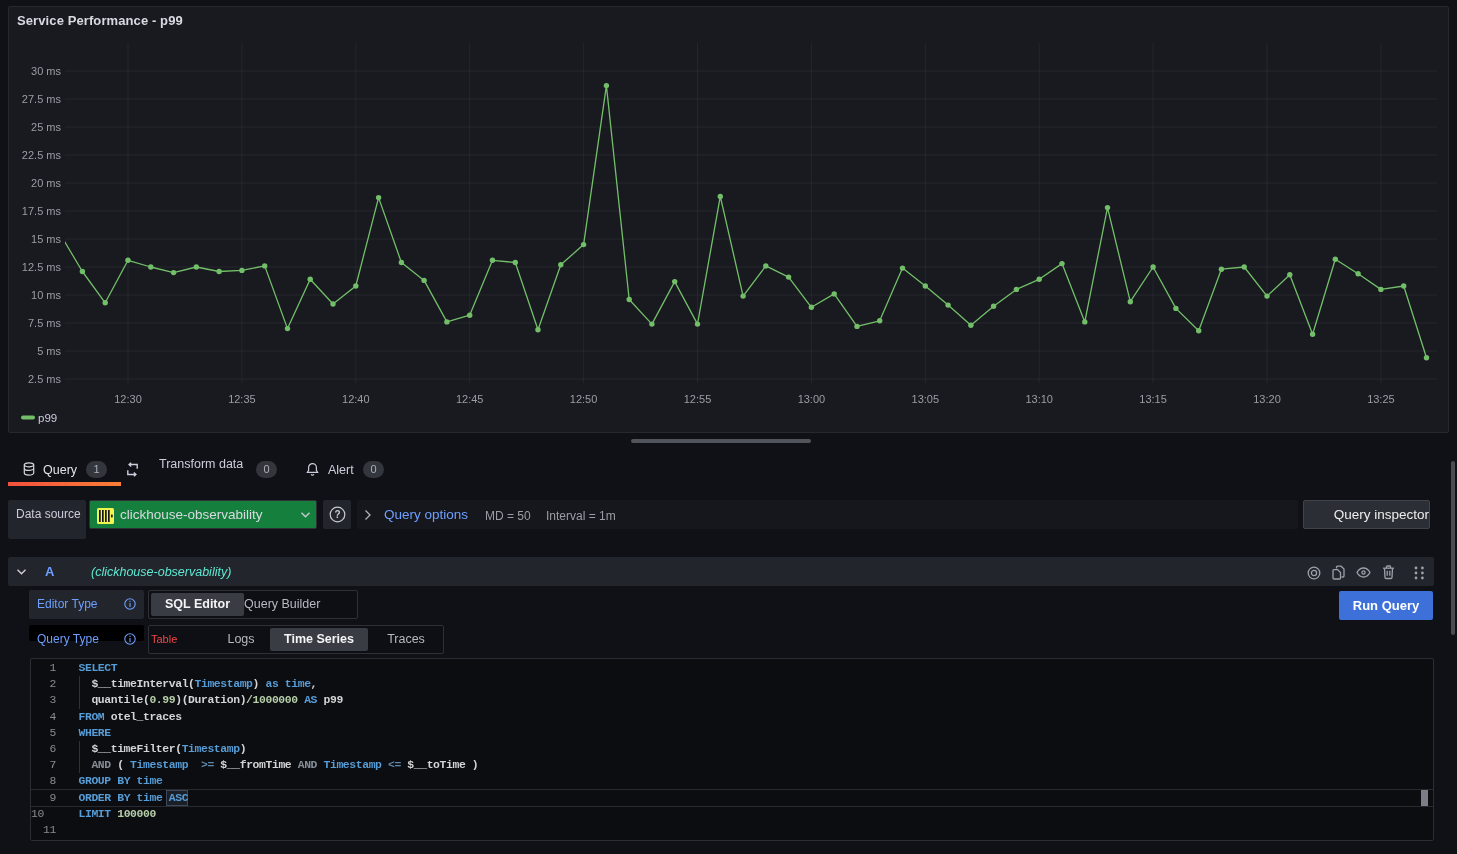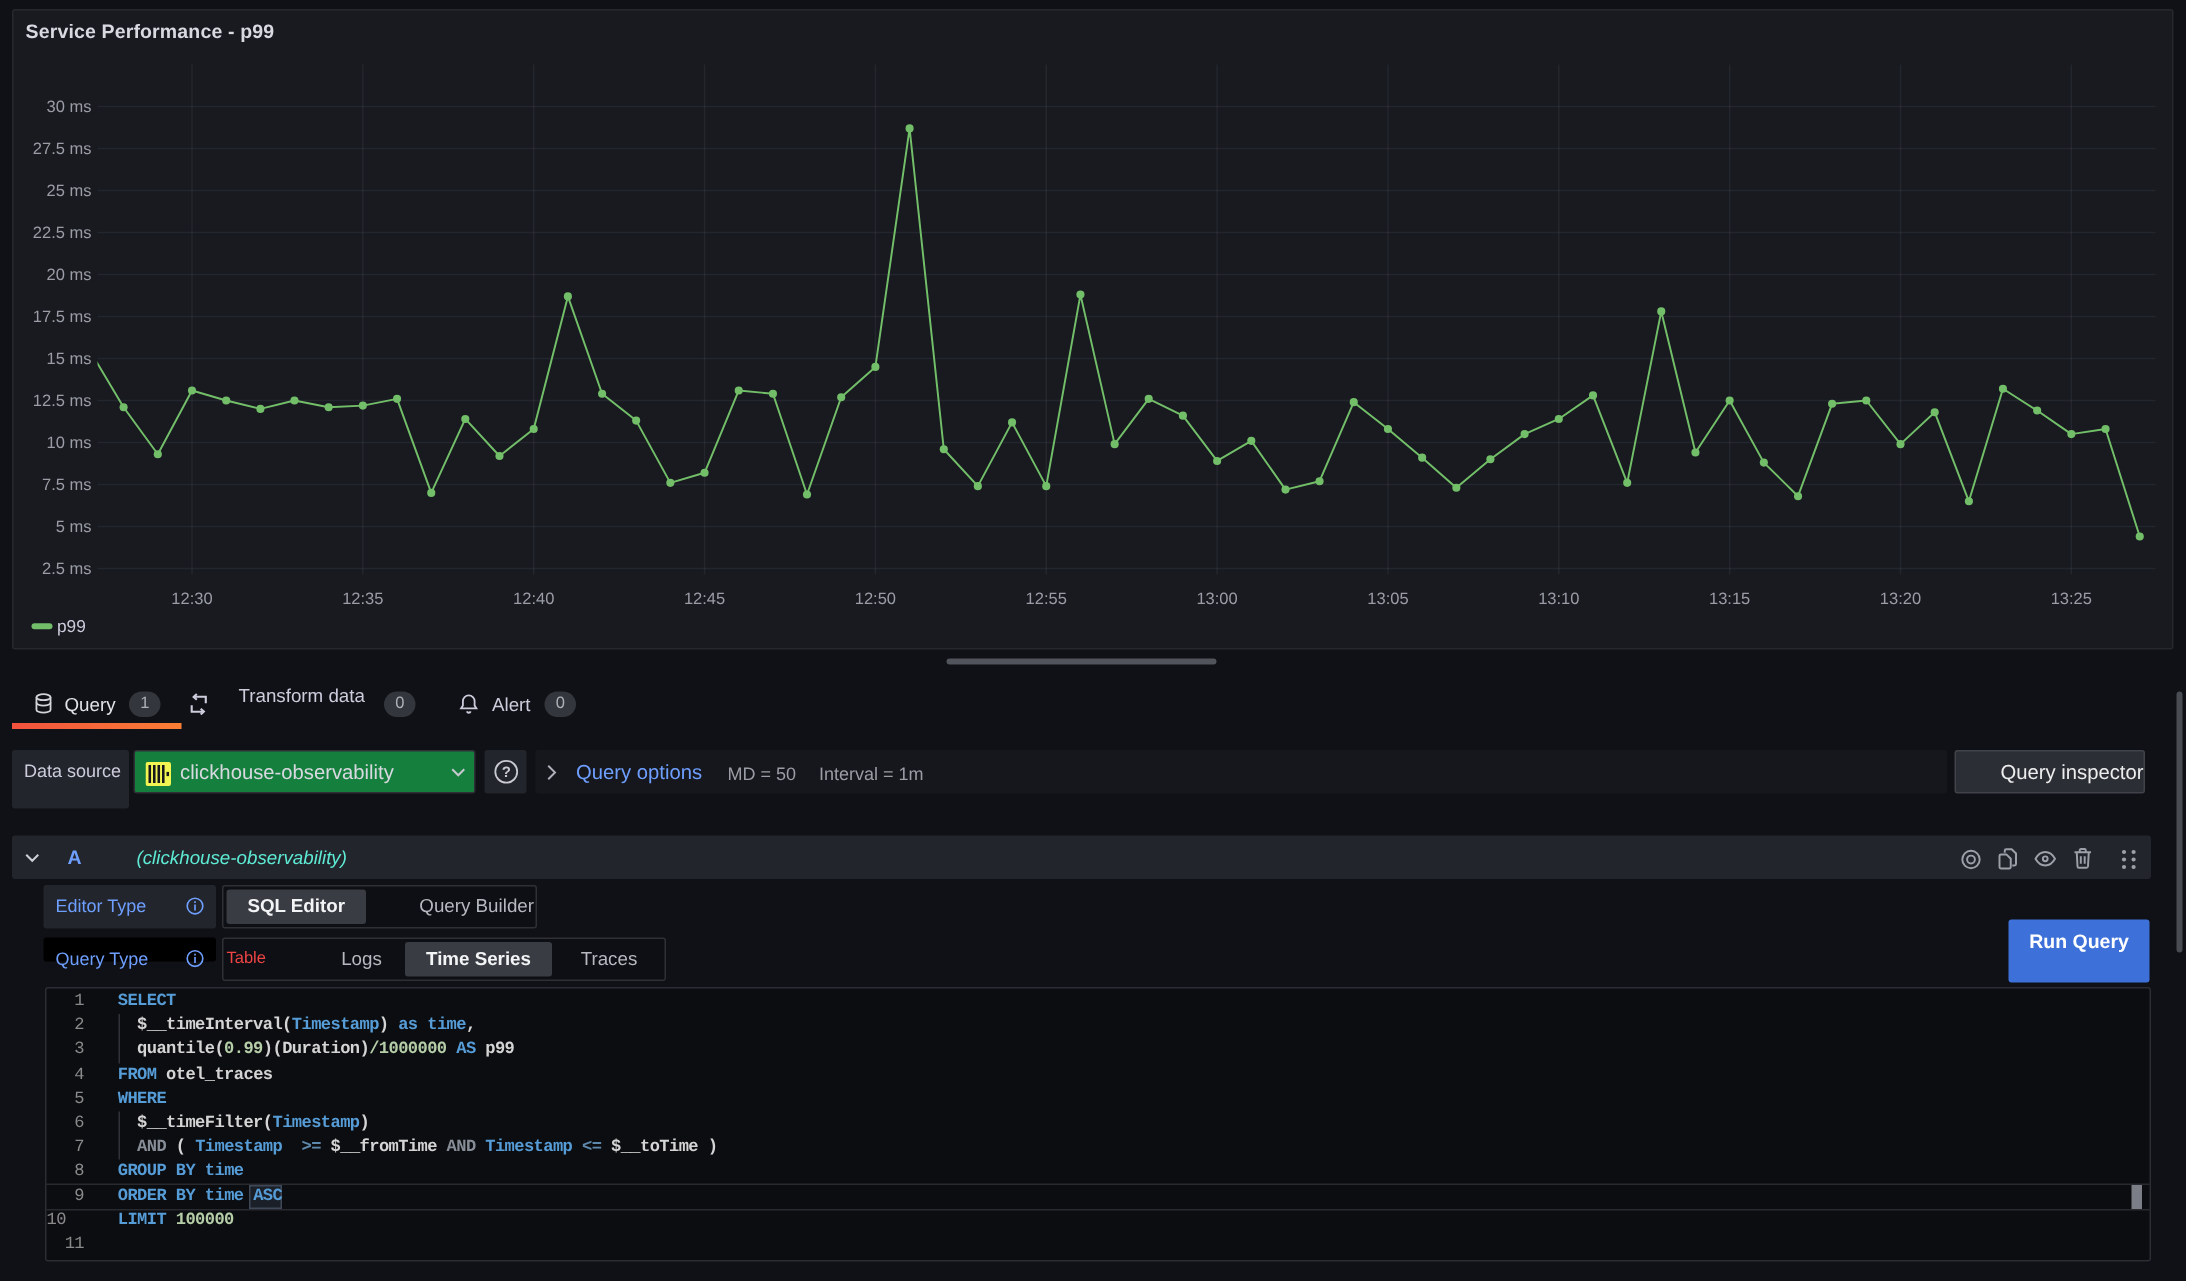--- a/index.html
+++ b/index.html
@@ -220,22 +220,22 @@
   </svg>
 
 <div class="abs" style="left:29px;top:590px;width:115px;height:29px;background:#22252b;border-radius:2px;color:#6E9FFF;font-size:12px;font-weight:500;line-height:29px;padding-left:8px">Editor Type</div>
 <svg style="position:absolute;left:124px;top:598px" width="12" height="12" viewBox="0 0 12 12" fill="none">
     <circle cx="6" cy="6" r="5.2" stroke="#6E9FFF" stroke-width="1.1"></circle>
     <rect x="5.45" y="5" width="1.1" height="4" fill="#6E9FFF"></rect>
     <rect x="5.45" y="2.8" width="1.1" height="1.2" fill="#6E9FFF"></rect>
   </svg>
 <div class="abs" style="left:148px;top:590px;width:210px;height:29px;background:#0e0f14;border:1px solid #2e3036;border-radius:2px"></div>
 <div class="abs" style="left:151px;top:593px;width:93px;height:23px;background:#393c43;border-radius:2px;color:#f3f4f6;font-size:12.5px;font-weight:700;text-align:center;line-height:23px">SQL Editor</div>
-<div class="abs" style="left:244px;top:593px;width:112px;height:23px;color:#b7b9c1;font-size:12.5px;font-weight:500;text-align:right;line-height:23px">Query Builder</div>
-<div class="abs" style="left:1339px;top:613px;width:94px;height:42px;background:#3D71D9;border-radius:2px;color:#fff;font-size:13px;font-weight:600;text-align:center;line-height:29px">Run Query</div>
+<div class="abs" style="left:244px;top:593px;width:112px;height:23px;color:#b7b9c1;font-size:12.5px;font-weight:500;text-align:left;line-height:23px">Query Builder</div>
+<div class="abs" style="left:1339px;top:591px;width:94px;height:29px;background:#3D71D9;border-radius:2px;color:#fff;font-size:13px;font-weight:600;text-align:center;line-height:29px">Run Query</div>
 
 <div class="abs" style="left:29px;top:625px;width:115px;height:16px;background:#000000;border-radius:2px;color:#6E9FFF;font-size:12px;font-weight:500;line-height:29px;padding-left:8px">Query Type</div>
 <svg style="position:absolute;left:124px;top:633px" width="12" height="12" viewBox="0 0 12 12" fill="none">
     <circle cx="6" cy="6" r="5.2" stroke="#6E9FFF" stroke-width="1.1"></circle>
     <rect x="5.45" y="5" width="1.1" height="4" fill="#6E9FFF"></rect>
     <rect x="5.45" y="2.8" width="1.1" height="1.2" fill="#6E9FFF"></rect>
   </svg>
 <div class="abs" style="left:148px;top:625px;width:296px;height:29px;background:#0e0f14;border:1px solid #2e3036;border-radius:2px"></div>
 <div class="abs" style="left:151px;top:628px;width:60px;height:23px;color:#ef4444;font-size:11px;font-weight:500;text-align:left;line-height:23px">Table</div>
 <div class="abs" style="left:211px;top:628px;width:60px;height:23px;color:#b7b9c1;font-size:12.5px;font-weight:500;text-align:center;line-height:23px">Logs</div>

